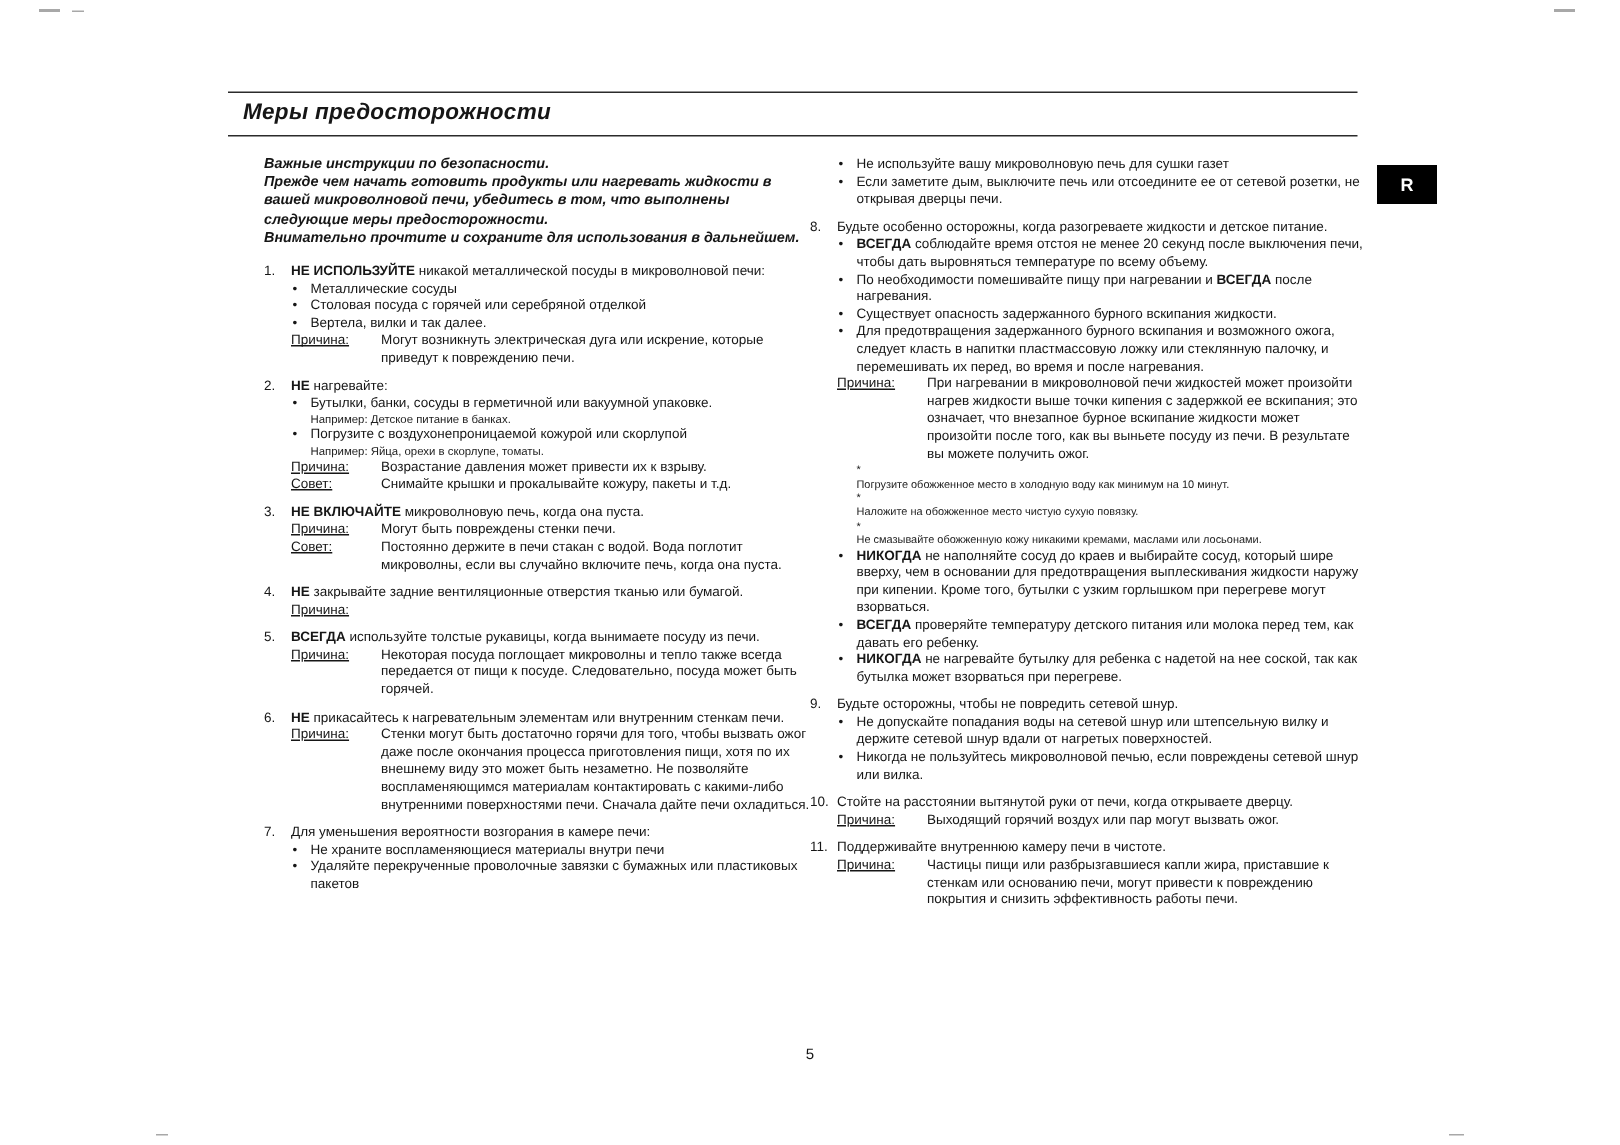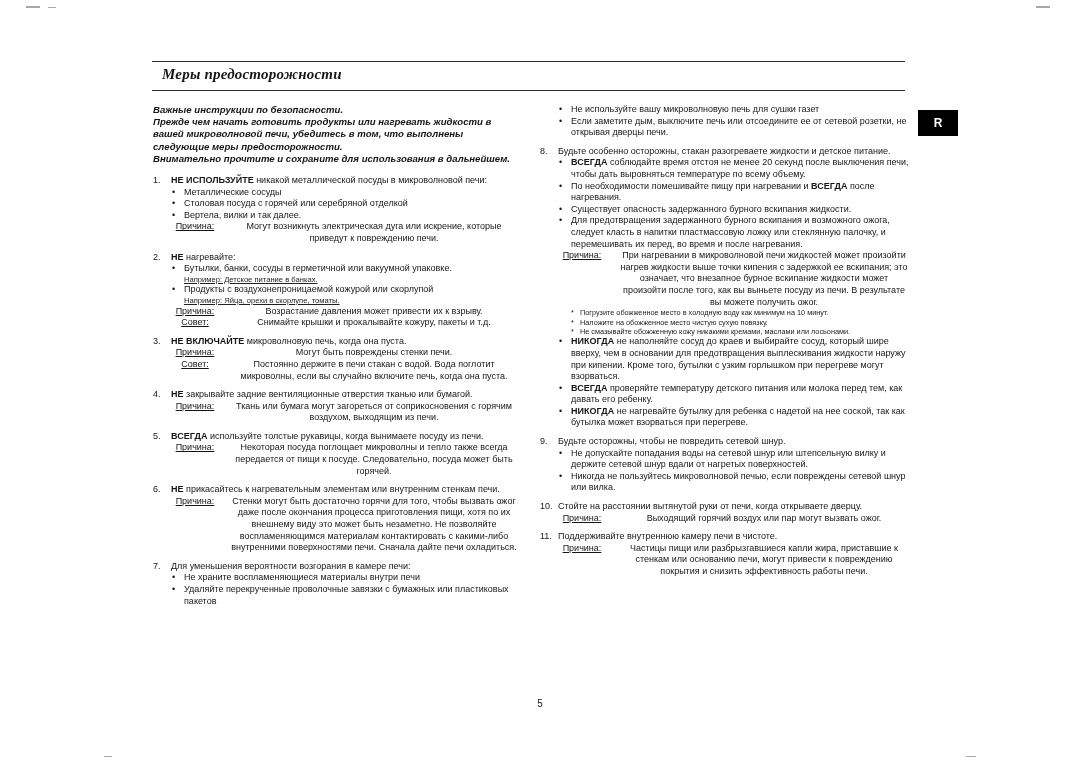--- a/index.html
+++ b/index.html
@@ -10,55 +10,55 @@
     color: #161616;
     font-family: "Liberation Sans", sans-serif;
     position: relative;
     overflow: hidden;
   }
   .rule { position: absolute; left: 152px; width: 753px; height: 1px; background: #2b2b2b; }
   .rule-top { top: 61px; }
   .rule-bottom { top: 90px; }
   .title {
     position: absolute; left: 162px; top: 66px;
-    font-size: 15px; font-weight: 700; font-style: italic; letter-spacing: .2px; font-family: Liberation Serif, serif;
+    font-size: 15px; font-weight: 700; font-style: italic; letter-spacing: .2px;
   }
   .side-tab {
     position: absolute; left: 918px; top: 110px; width: 40px; height: 26px;
     background: #000; color: #fff; display: flex; align-items: center; justify-content: center;
     font-size: 12px; font-weight: 700;
   }
   .pageno { position: absolute; left: 0; top: 698px; width: 1080px; text-align: center; font-size: 10px; }
 
   .col { position: absolute; top: 104px; font-size: 9px; line-height: 11.6px; }
-  .col-left  { left: 153px; width: 364px; }
+  .col-left  { left: 176px; width: 364px; }
   .col-right { left: 540px; width: 370px; }
 
   .intro { margin-bottom: 6px; }
   .intro p { margin: 0; font-weight: 700; font-style: italic; font-size: 9.6px; line-height: 12.2px; }
 
   .item { display: flex; margin-top: 7px; }
   .item.first { margin-top: 10px; }
   .item.cont { margin-top: 0; justify-content: flex-end; }
   .num  { flex: none; width: 18px; }
   .body { flex: 1; min-width: 0; }
 
   .b   { display: flex; }
   .dot { flex: none; width: 13px; padding-left: 1px; }
   .dot::before { content: "•"; }
   .bt  { flex: 1; min-width: 0; }
 
-  .kv { display: flex; text-align: center; }
+  .kv { display: flex; }
   .k  { flex: none; width: 48px; text-decoration: underline; }
   .v  { flex: 1; min-width: 0; margin-left: 12px; }
 
   b { font-weight: 700; }
-  .note { font-size: 7.6px; line-height: 9.6px; margin-left: 13px; color: #222; text-decoration: underline; }
-
-  .aid  { display: flex; font-size: 7.3px; line-height: 9.4px; margin-left: 13px; color: #222; }
+  .note { font-size: 7.6px; line-height: 9.6px; margin-left: 13px; color: #222; }
+
+  .aid  { display: flex; font-size: 7.3px; line-height: 9.4px; margin-left: 13px; color: #222; flex-direction: column; }
   .star { flex: none; width: 9px; }
   .star::before { content: "*"; }
   .at   { flex: 1; min-width: 0; }
 
   .mark { position: absolute; background: #a8a8a8; }
 </style>
 </head>
 <body>
 
 <div class="mark" style="left:26px;top:6px;width:14px;height:2px;"></div>
@@ -108,21 +108,21 @@
     <span class="num">2.</span>
     <div class="body">
       <div><b>НЕ</b><span> нагревайте:</span></div>
       <div class="b">
           <span class="dot"></span>
           <span class="bt">Бутылки, банки, сосуды в герметичной или  вакуумной упаковке.</span>
         </div>
       <div class="note">Например: Детское питание в банках.</div>
       <div class="b">
           <span class="dot"></span>
-          <span class="bt">Продукты с воздухонепроницаемой кожурой или скорлупой</span>
+          <span class="bt">Погрузите с воздухонепроницаемой кожурой или скорлупой</span>
         </div>
       <div class="note">Например: Яйца, орехи в скорлупе, томаты.</div>
       <div class="kv">
           <span class="k">Причина:</span>
           <span class="v">Возрастание давления может привести их к взрыву.</span>
         </div>
       <div class="kv">
           <span class="k">Совет:</span>
           <span class="v">Снимайте крышки и прокалывайте кожуру, пакеты и т.д.</span>
         </div>
@@ -143,21 +143,20 @@
         </div>
     </div>
   </div>
 
   <div class="item">
     <span class="num">4.</span>
     <div class="body">
       <div><b>НЕ</b><span> закрывайте задние вентиляционные отверстия тканью или бумагой.</span></div>
       <div class="kv">
           <span class="k">Причина:</span>
-          <span class="v">Ткань или бумага могут загореться от соприкосновения с горячим воздухом, выходящим из печи.</span>
         </div>
     </div>
   </div>
 
   <div class="item">
     <span class="num">5.</span>
     <div class="body">
       <div><b>ВСЕГДА</b><span> используйте толстые рукавицы, когда вынимаете посуду из печи.</span></div>
       <div class="kv">
           <span class="k">Причина:</span>
@@ -206,21 +205,21 @@
       <div class="b">
           <span class="dot"></span>
           <span class="bt">Если заметите дым, выключите печь или отсоедините ее от сетевой розетки, не открывая дверцы печи.</span>
         </div>
     </div>
   </div>
 
   <div class="item">
     <span class="num">8.</span>
     <div class="body">
-      <div><span>Будьте особенно осторожны, стакан разогреваете жидкости и детское питание.</span></div>
+      <div><span>Будьте особенно осторожны, когда разогреваете жидкости и детское питание.</span></div>
       <div class="b">
           <span class="dot"></span>
           <span class="bt"><b>ВСЕГДА</b><span> соблюдайте время отстоя не менее 20 секунд после выключения печи, чтобы дать выровняться температуре по всему объему.</span></span>
         </div>
       <div class="b">
           <span class="dot"></span>
           <span class="bt"><span>По необходимости помешивайте пищу при нагревании и </span><b>ВСЕГДА</b><span> после нагревания.</span></span>
         </div>
       <div class="b">
           <span class="dot"></span>

